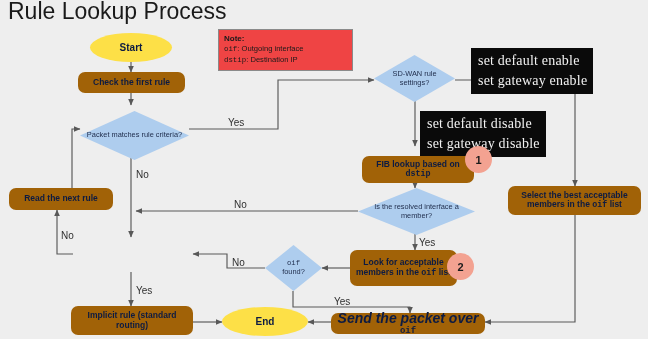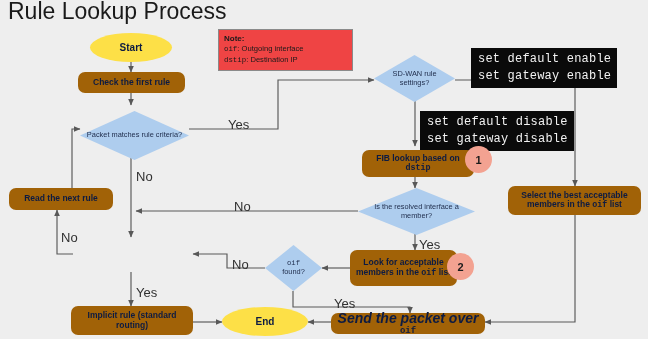--- a/index.html
+++ b/index.html
@@ -82,43 +82,43 @@
     text-align: center;
     font-size: 7.4px;
     color: #22304f;
     line-height: 1.18;
   }
   
   .codebox {
     position: absolute;
     background: #0a0a0a;
     color: #f2f2f2;
-    font-family: Liberation Mono, monospace;
-    font-size: 12px;
+    font-family: Liberation Serif, serif;
+    font-size: 14px;
     line-height: 1.42;
     padding: 3px 6px 3px 7px;
     white-space: pre;
     letter-spacing: 0.2px;
   }
   
   .notebox {
     position: absolute;
     background: #ef4444;
     border: 1px solid #8a8a8a;
     padding: 3px 5px 4px 5px;
     font-size: 7.6px;
     color: #1a1a1a;
     line-height: 1.42;
   }
   .notebox .nb-title { font-weight: bold; font-size: 8px; }
   .mono { font-family: "Liberation Mono", monospace; font-size: 7.4px; }
   
   .elabel {
     position: absolute;
-    font-size: 13px;
+    font-size: 10px;
     color: #303030;
     white-space: nowrap;
   }
   
   .badge {
     position: absolute;
     width: 27px; height: 27px;
     border-radius: 50%;
     background: #f3a291;
     display: flex;
@@ -222,21 +222,21 @@
 
   <div class="node term" style="left:222px; top:307px; width:86px; height:29px;">
     <span>End</span>
   </div>
 
   <div class="dec-wrap" style="left:374px; top:55px; width:81px; height:47px;">
     <div class="dec-shape"></div>
     <div class="dec-text" style="padding:0 10px;">SD-WAN rule settings?</div>
   </div>
 
-  <div class="node proc" style="left:362px; top:150px; width:112px; height:27px;">
+  <div class="node proc" style="left:362px; top:156px; width:112px; height:27px;">
     <span>
       <span>FIB lookup based on </span><span class="mono" style="font-size:8.4px;">dstip</span>
     </span>
   </div>
   <div class="badge" style="left:465px; top:146px;">
     <span>1</span>
   </div>
 
   <div class="dec-wrap" style="left:358px; top:188px; width:117px; height:47px;">
     <div class="dec-shape"></div>

